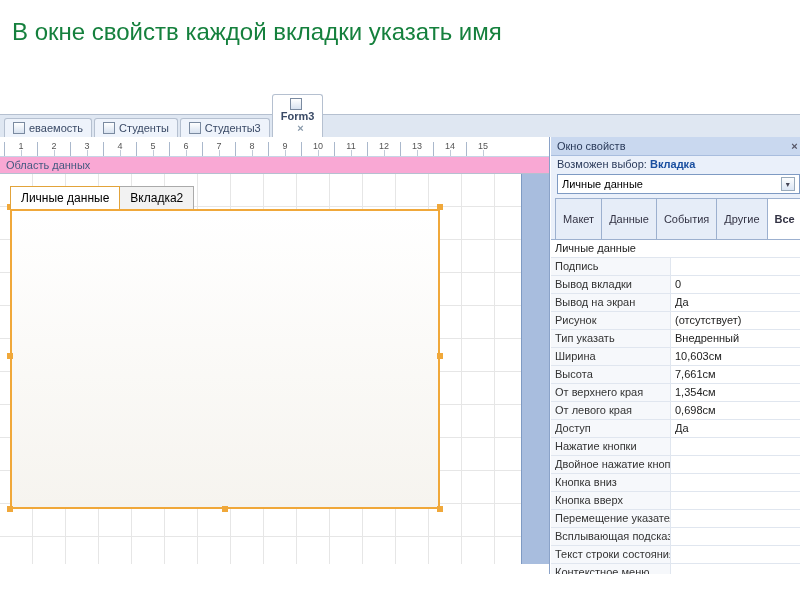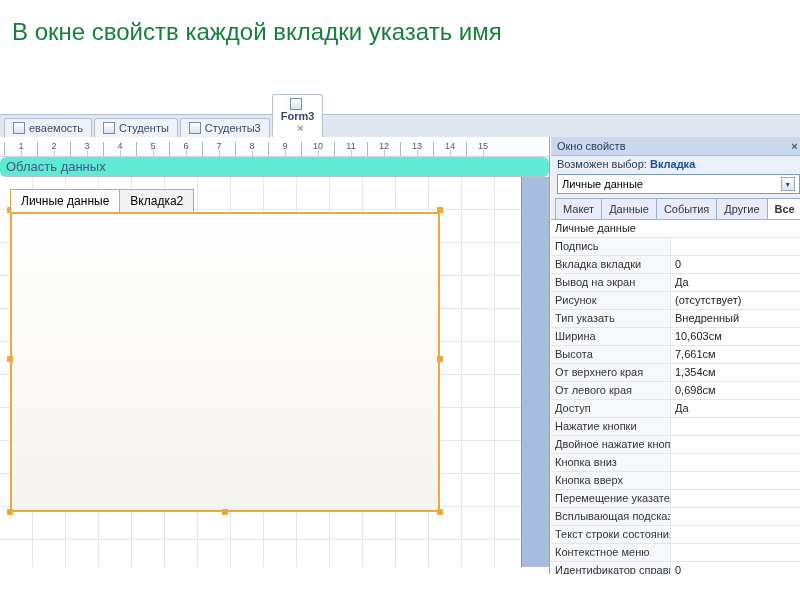--- a/index.html
+++ b/index.html
@@ -14,36 +14,36 @@
   .wintab-icon { width: 12px; height: 12px; margin-right: 4px; display: inline-block; border: 1px solid #7a8aa0; background: linear-gradient(#fff,#d8e2f0); }
   
   .split { display: flex; height: calc(100% - 22px); }
   .left { flex: 0 0 550px; background: #fff; border-right: 1px solid #8aa2c8; position: relative; overflow: hidden; }
   .right { flex: 1; background: #eaf0fa; border-left: 1px solid #fff; display: flex; flex-direction: column; }
   
   .ruler { height: 20px; background: #fff; border-bottom: 1px solid #c7d4e6; display: flex; align-items: flex-end; padding-left: 4px; overflow: hidden; white-space: nowrap; font-size: 9px; color: #555; }
   .ruler span { display: inline-block; width: 33px; text-align: center; border-left: 1px solid #aab8cc; height: 14px; line-height: 9px; position: relative; }
   .ruler span::after { content:""; position:absolute; left:16px; bottom:0; width:1px; height:6px; background:#c0cad8; }
   
-  .section-header { background: #5eead4; color: #445a80; padding: 2px 6px; border-bottom: 1px solid #b5c0d0; font-size: 13px; border-radius: 6px; }
+  .section-header { background: #f9a8d4; color: #445a80; padding: 2px 6px; border-bottom: 1px solid #b5c0d0; font-size: 11px; }
   .canvas-area { position: relative; height: 390px; background-image: linear-gradient(#e6e6e6 1px, transparent 1px), linear-gradient(90deg, #e6e6e6 1px, transparent 1px); background-size: 33px 33px; background-position: -1px -1px; }
   .bluepad { position: absolute; right: 0; top: 0; width: 28px; height: 100%; background: #a8bdde; border-left: 1px solid #7e9ac3; }
   .form-tabctl { position: absolute; left: 10px; top: 12px; width: 430px; }
   .form-tabs { display: flex; }
   .form-tab { padding: 4px 10px; border: 1px solid #aaa; border-bottom: none; background: #f2f2f2; font-size: 12px; margin-right: -1px; }
   .form-tab.sel { background: #fff; border-color: #e2a33a #e2a33a transparent #e2a33a; border-width: 1px; position: relative; z-index: 2; }
   .form-tab-body { height: 300px; border: 2px solid #f0a83a; background: linear-gradient(#fff, #f6f4ef); }
   .dot { position: absolute; width: 6px; height: 6px; background: #f0a83a; }
   
   .props-header { background: #c9d8ef; padding: 3px 6px; font-size: 11px; color: #2a3a5a; border-bottom: 1px solid #a8bdde; }
   .props-sub { padding: 2px 6px; font-size: 11px; color: #2a3a5a; }
   .props-selector { background: #fff; border: 1px solid #7e9ac3; margin: 2px 6px 4px 6px; padding: 2px 4px; font-size: 11px; display: flex; justify-content: space-between; align-items: center; }
   .dropdown-arrow { width: 14px; height: 14px; border: 1px solid #9ab; background: linear-gradient(#fdfefe,#dce6f4); display: inline-flex; align-items: center; justify-content: center; font-size: 8px; color: #445; }
   .prop-tabs { display: flex; padding: 0 4px; }
-  .prop-tab { flex: none; padding: 4px 7px; font-size: 11px; border: 1px solid #9cb0cf; border-bottom: none; background: #e6edf8; margin-right: -1px; color: #334; }
+  .prop-tab { flex: none; padding: 14px 7px; font-size: 11px; border: 1px solid #9cb0cf; border-bottom: none; background: #e6edf8; margin-right: -1px; color: #334; }
   .prop-tab.active { background: #fff; font-weight: bold; }
   .prop-grid { border-top: 1px solid #9cb0cf; background: #fff; overflow-y: auto; flex: 1; }
   .prop-row { display: flex; border-bottom: 1px solid #e0e6ef; height: 18px; font-size: 11px; }
   .prop-name { flex: 0 0 120px; padding: 2px 4px; background: #f6f8fb; border-right: 1px solid #e0e6ef; color: #333; white-space: nowrap; overflow: hidden; }
   .prop-val { flex: 1; padding: 2px 4px; color: #222; white-space: nowrap; overflow: hidden; }
   .close-x { float: right; color: #556; font-weight: bold; padding: 0 2px; }
 </style>
 </head>
 <body>
 
@@ -135,21 +135,21 @@
         </div>
       <div class="prop-grid" id="prop-grid">
           <div class="prop-row">
             <div class="prop-val">Личные данные</div>
           </div>
           <div class="prop-row">
             <div class="prop-name">Подпись</div>
             <div class="prop-val"></div>
           </div>
           <div class="prop-row">
-            <div class="prop-name">Вкладка вкладки</div>
+            <div class="prop-name">Вывод вкладки</div>
             <div class="prop-val">0</div>
           </div>
           <div class="prop-row">
             <div class="prop-name">Вывод на экран</div>
             <div class="prop-val">Да</div>
           </div>
           <div class="prop-row">
             <div class="prop-name">Рисунок</div>
             <div class="prop-val">(отсутствует)</div>
           </div>

